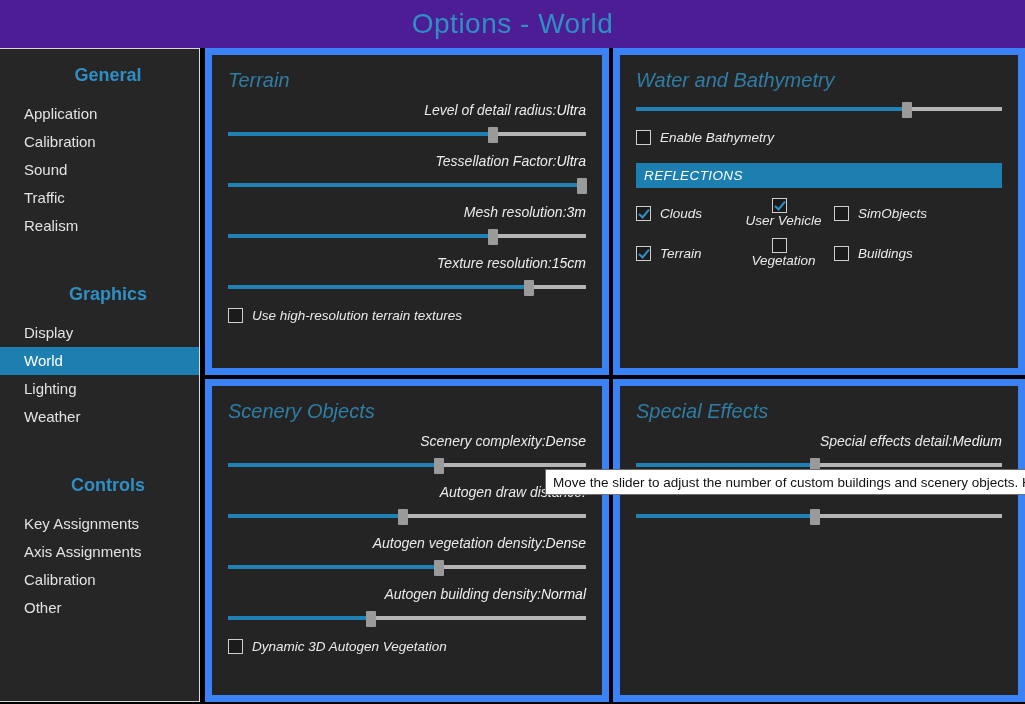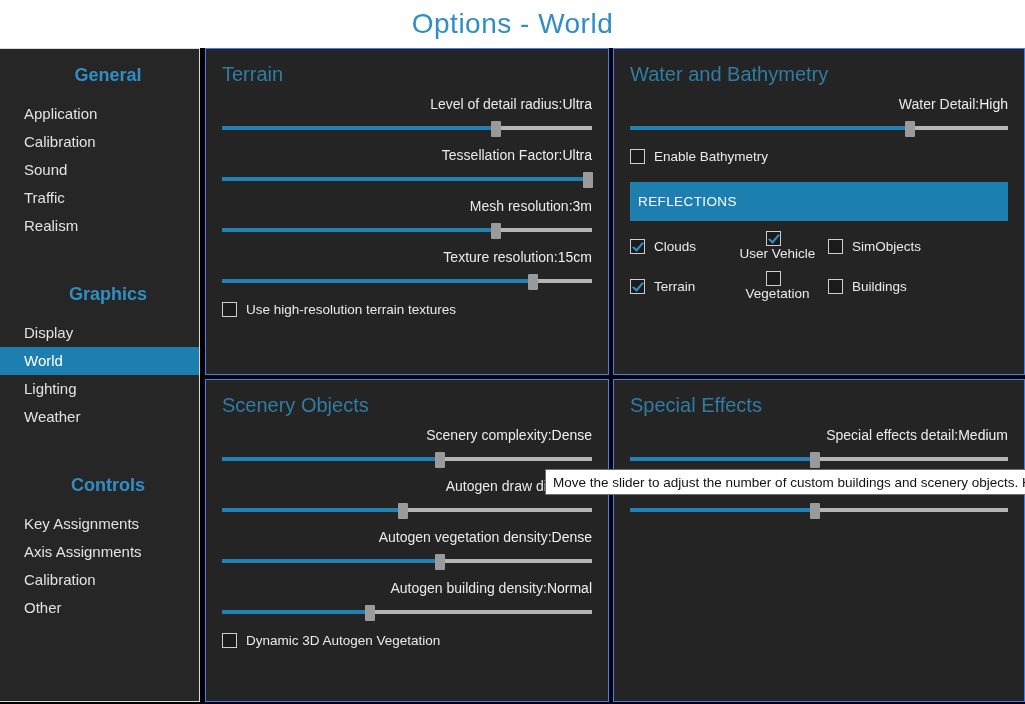--- a/index.html
+++ b/index.html
@@ -14,21 +14,21 @@
     color: #e8e8e8;
     overflow: hidden;
     position: relative;
   }
 
   
   #titlebar {
     position: absolute;
     left: 0; top: 0;
     width: 1025px; height: 48px;
-    background: #ffffff;
+    background: #4c1d95;
     display: flex;
     align-items: center;
     justify-content: center;
   }
   #title-text {
     color: #2f8fc4;
     font-size: 28px;
     font-weight: 400;
     letter-spacing: 0.5px;
   }
@@ -63,23 +63,24 @@
   .nav-item.selected {
     background: #1d7fb0;
     color: #ffffff;
   }
   .nav-spacer { height: 28px; }
 
   
   .panel {
     position: absolute;
     background: #242424;
-    border: 1px solid #3b82f6;
+    border: 7px solid #3b82f6;
     box-sizing: border-box;
     overflow: hidden;
+    font-style: italic;
   }
   #panel-terrain      { left: 205px; top: 48px;  width: 404px; height: 327px; }
   #panel-water        { left: 613px; top: 48px;  width: 412px; height: 327px; }
   #panel-scenery      { left: 205px; top: 379px; width: 404px; height: 323px; }
   #panel-effects      { left: 613px; top: 379px; width: 412px; height: 323px; }
 
   .panel-title {
     color: #2f7da4;
     font-size: 20px;
     font-weight: 400;
@@ -155,21 +156,21 @@
     margin-left: 9px;
     font-size: 13.5px;
     color: #eaeaea;
   }
 
   
   #reflections-bar {
     background: #1d7fb0;
     color: #ffffff;
     font-size: 13.5px;
-    padding: 12px 8px;
+    padding: 5px 8px;
     margin-top: 18px;
     letter-spacing: 0.4px;
   }
   #reflections-grid {
     margin-top: 6px;
   }
   .refl-row {
     display: flex;
     margin-top: 10px;
   }
@@ -281,24 +282,20 @@
         <span class="cbox"></span>
         <span class="cb-label">Use high-resolution terrain textures</span>
       </div>
     </div>
 </div>
 
 <div class="panel" id="panel-water">
   <div class="panel-title">Water and Bathymetry</div>
   <div class="panel-body" id="water-body">
       <div class="slider-row">
-        <div class="slider-head">
-          <span>Water Detail:</span>
-          <span class="slider-value">High</span>
-        </div>
         <div class="slider-track">
           <div class="rail"></div>
           <div class="fill" style="width: 74%;"></div>
           <div class="thumb" style="left: 74%;"></div>
         </div>
       </div>
       <div class="cb-row">
         <span class="cbox"></span>
         <span class="cb-label">Enable Bathymetry</span>
       </div>

